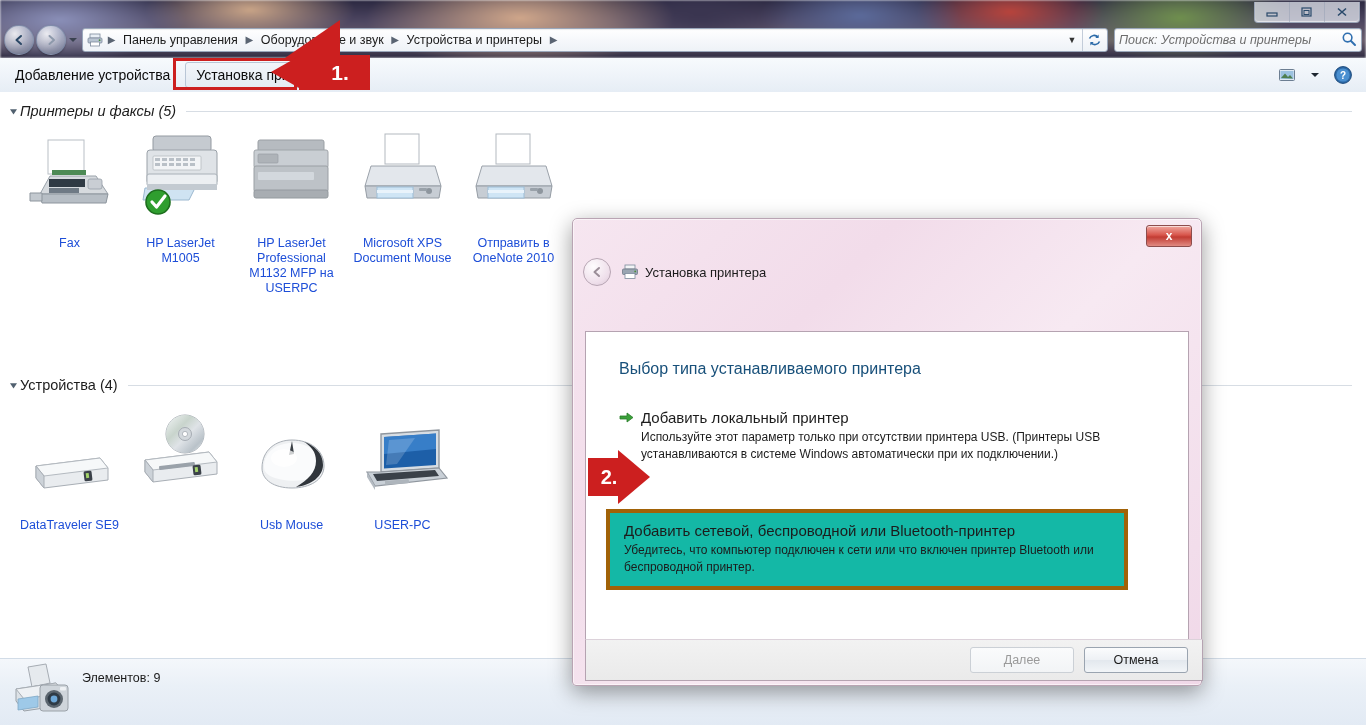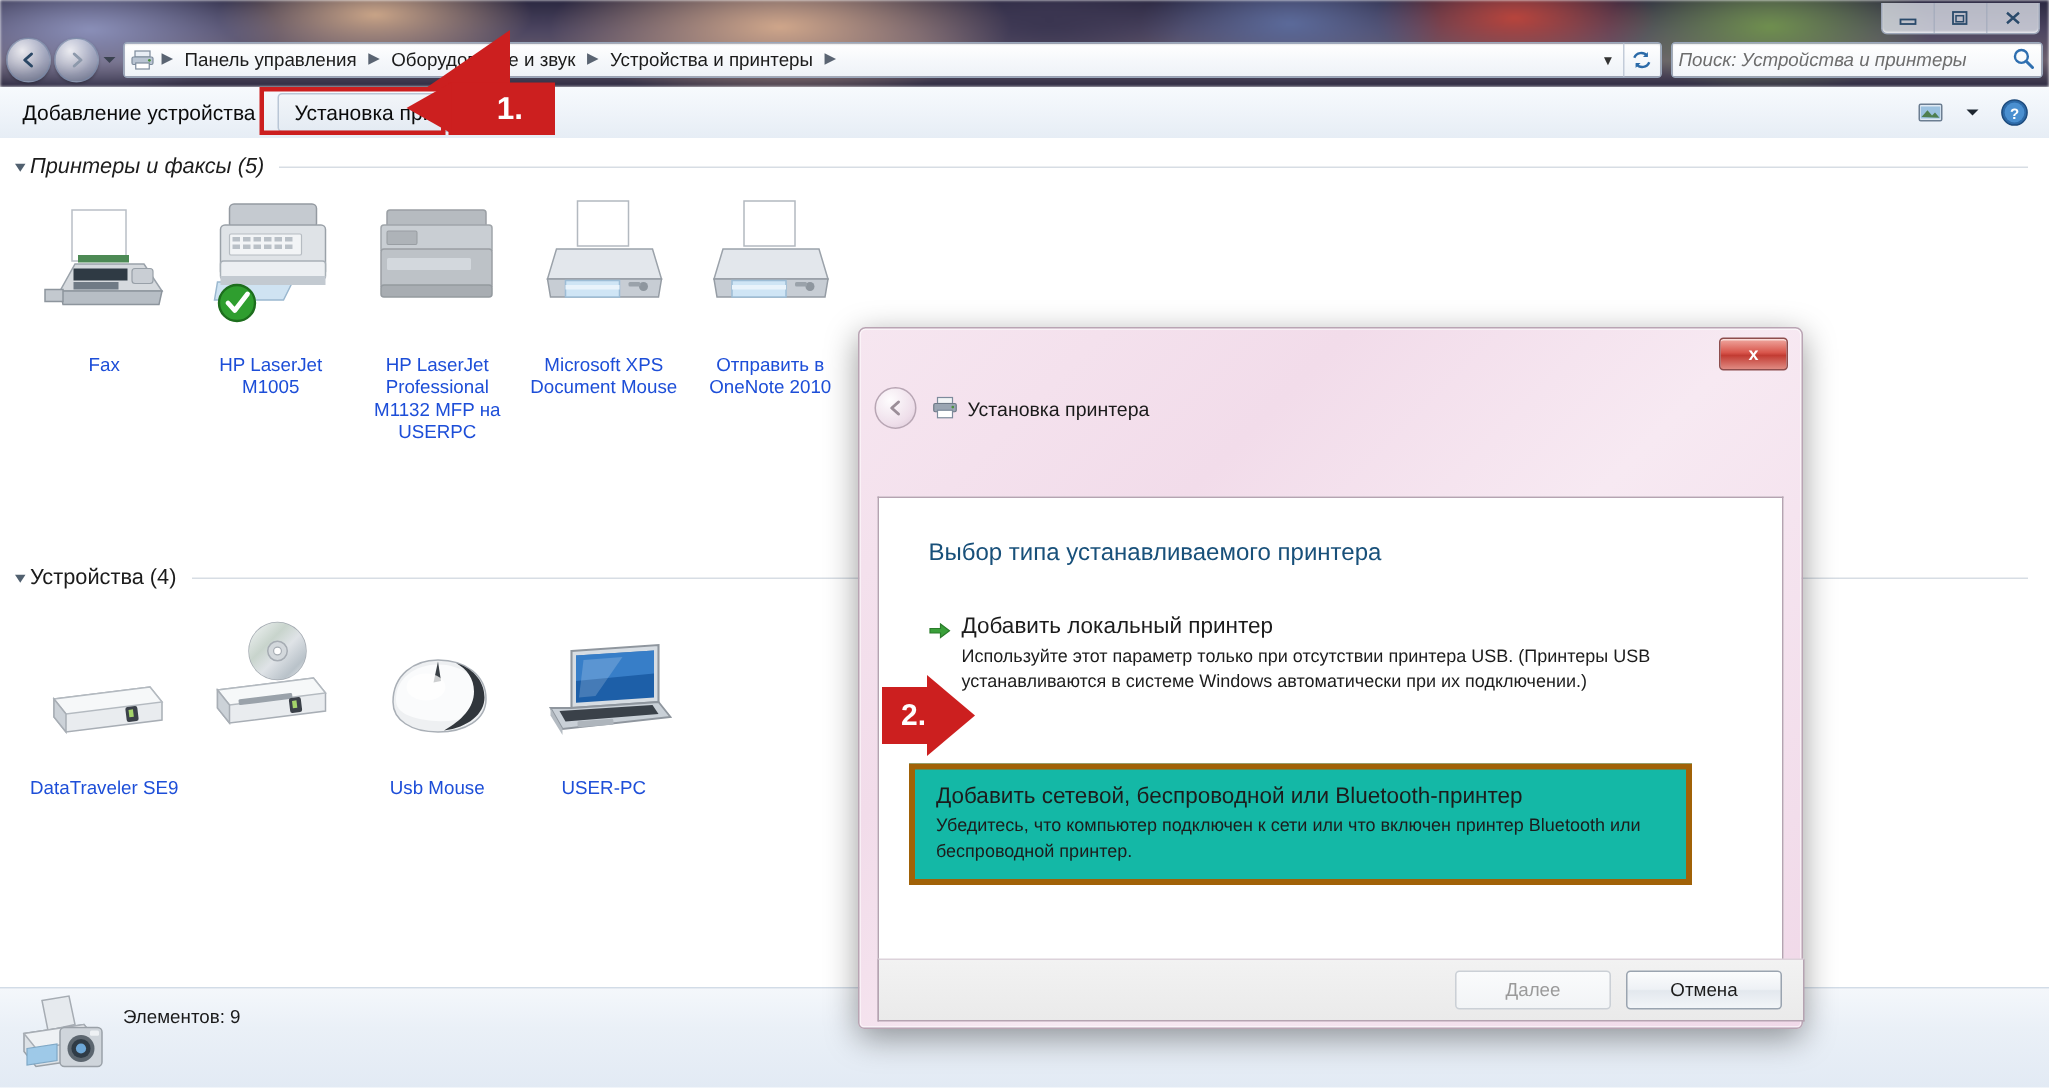--- a/index.html
+++ b/index.html
@@ -187,21 +187,21 @@
     background:#ffffff;border:1px solid #b5a3b1;
     border-bottom:none;
     margin-top:40px;
   }
   #dlg-heading{
     margin:28px 0 0 33px;font-size:16px;color:#18507a;font-weight:normal;
   }
   .dlg-option{
     margin:30px 0 0 33px;width:520px;position:relative;
   }
-  .opt-row{display:flex;align-items:flex-end;}
+  .opt-row{display:flex;align-items:flex-start;}
   .opt-arrow{
     width:22px;flex:0 0 22px;padding-top:3px;display:flex;justify-content:flex-start;
   }
   .opt-title{
     font-size:15px;color:#1c1c1c;line-height:19px;
   }
   .opt-desc{
     font-size:12px;color:#1c1c1c;line-height:17px;margin-top:2px;
   }
   #option-network{

